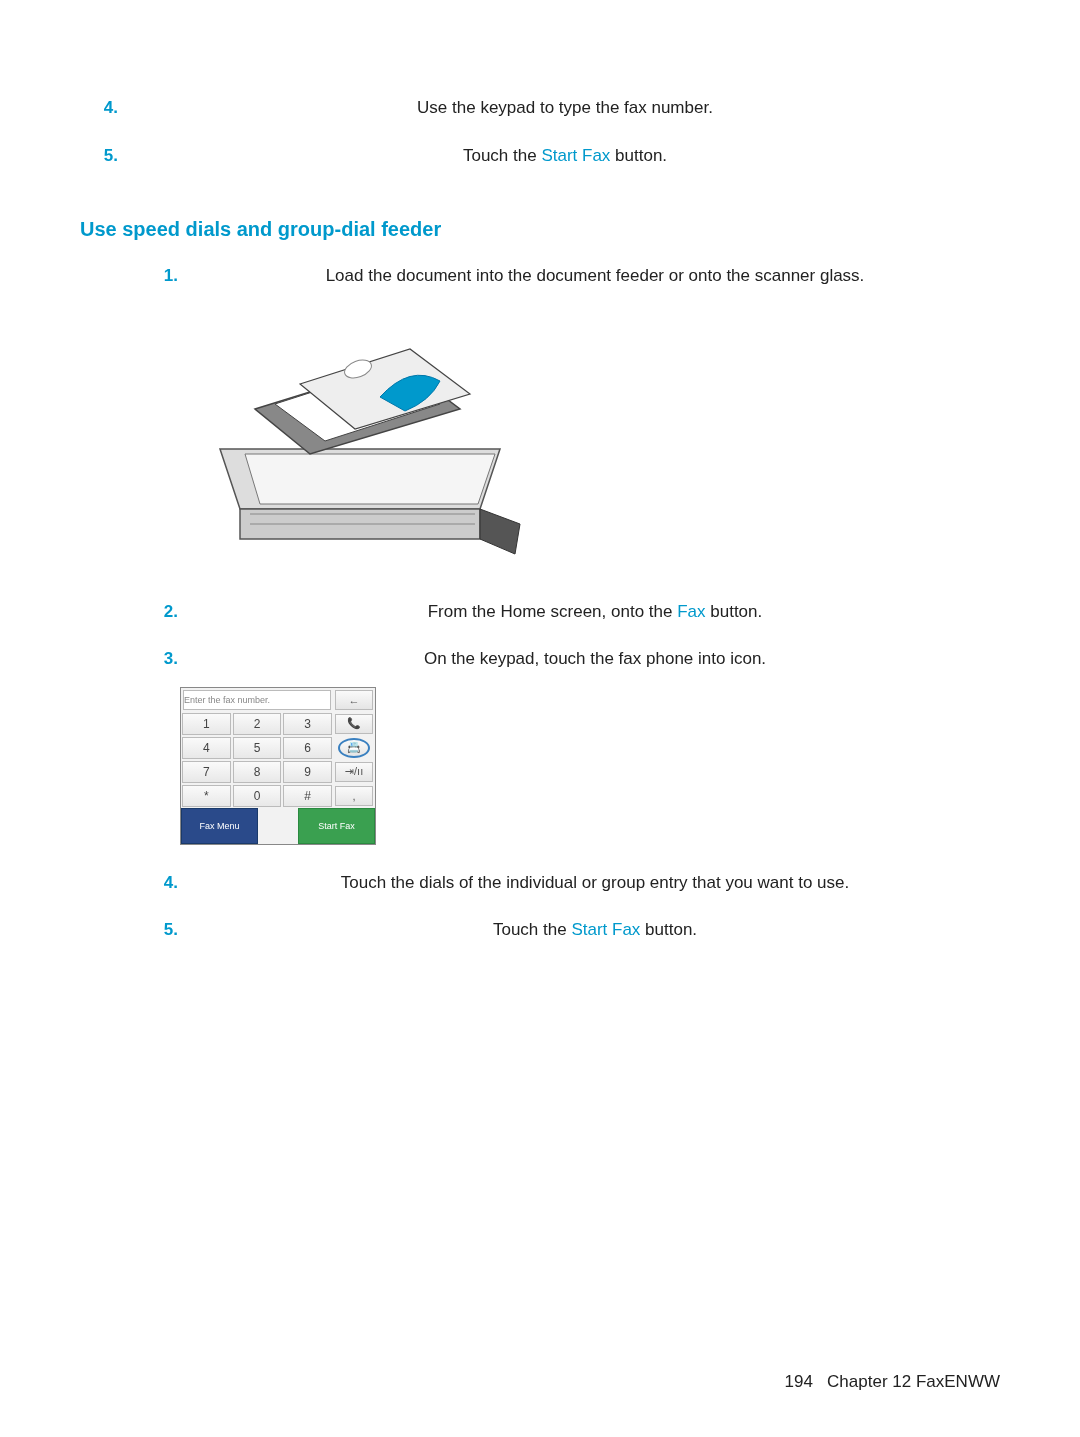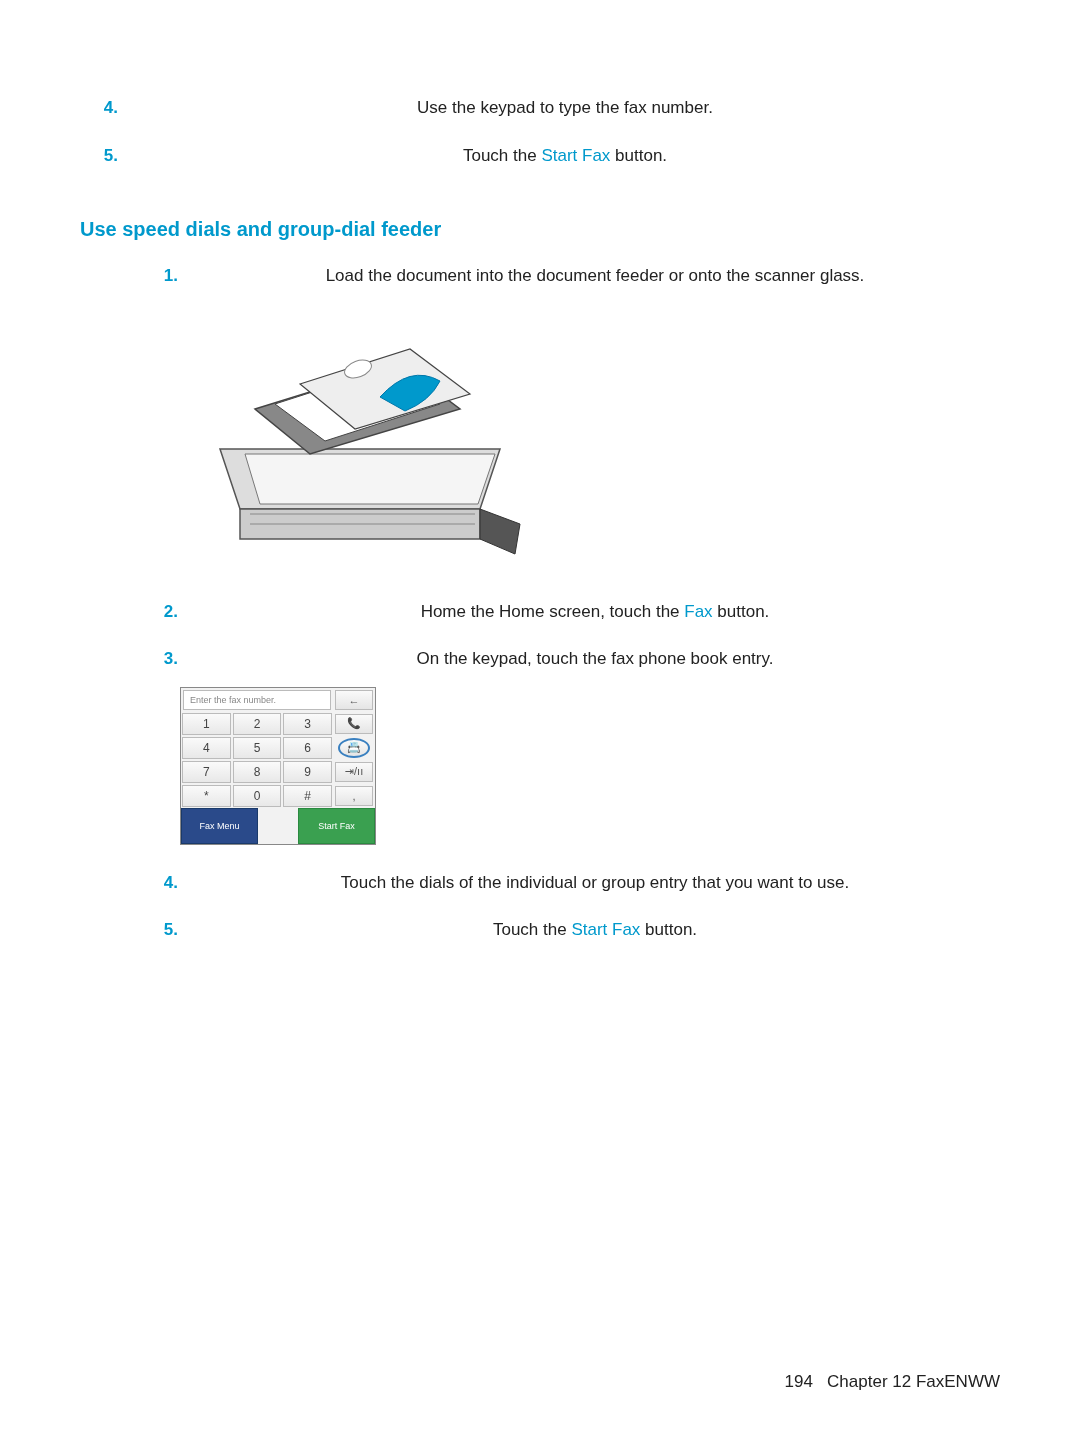--- a/index.html
+++ b/index.html
@@ -44,21 +44,20 @@
       border: 1px solid #888;
       background: #f2f2f2;
     }
     .kp-row { display: flex; height: 24px; }
     .kp-input {
       flex: 1;
       background: #fff;
       border: 1px solid #bbb;
       font-size: 9px;
       color: #888;
-      padding-left: 6px;
       display: flex;
       align-items: center;
       margin: 2px;
     }
     .kp-side {
       width: 38px;
       border: 1px solid #bbb;
       margin: 2px;
       display: flex;
       align-items: center;
@@ -157,27 +156,27 @@
     <ellipse cx="178" cy="60" rx="14" ry="8" fill="#fff" stroke="#888" stroke-width="1" transform="rotate(-20 178 60)"></ellipse>
     <path d="M 70 205 L 295 205 M 70 215 L 295 215" stroke="#888" stroke-width="1"></path>
     <path d="M 300 200 L 340 215 L 335 245 L 300 230 Z" fill="#555" stroke="#333" stroke-width="1"></path>
   </svg>
 </div>
 
 <div class="indent2">
   <div class="row">
     <div class="num">2.</div>
     <div class="txt">
-      <span>Home the Home screen, touch the </span><span class="link">Fax</span><span> button.</span>
+      <span>From the Home screen, onto the </span><span class="link">Fax</span><span> button.</span>
     </div>
   </div>
   <div class="gap"></div>
   <div class="row">
     <div class="num">3.</div>
-    <div class="txt">On the keypad, touch the fax phone book entry.</div>
+    <div class="txt">On the keypad, touch the fax phone into icon.</div>
   </div>
 </div>
 
 <div class="keypad-wrap">
   <div class="kp-row">
     <div class="kp-input">Enter the fax number.</div>
     <div class="kp-side">←</div>
   </div>
   <div class="kp-row">
     <div class="kp-cell">1</div>

